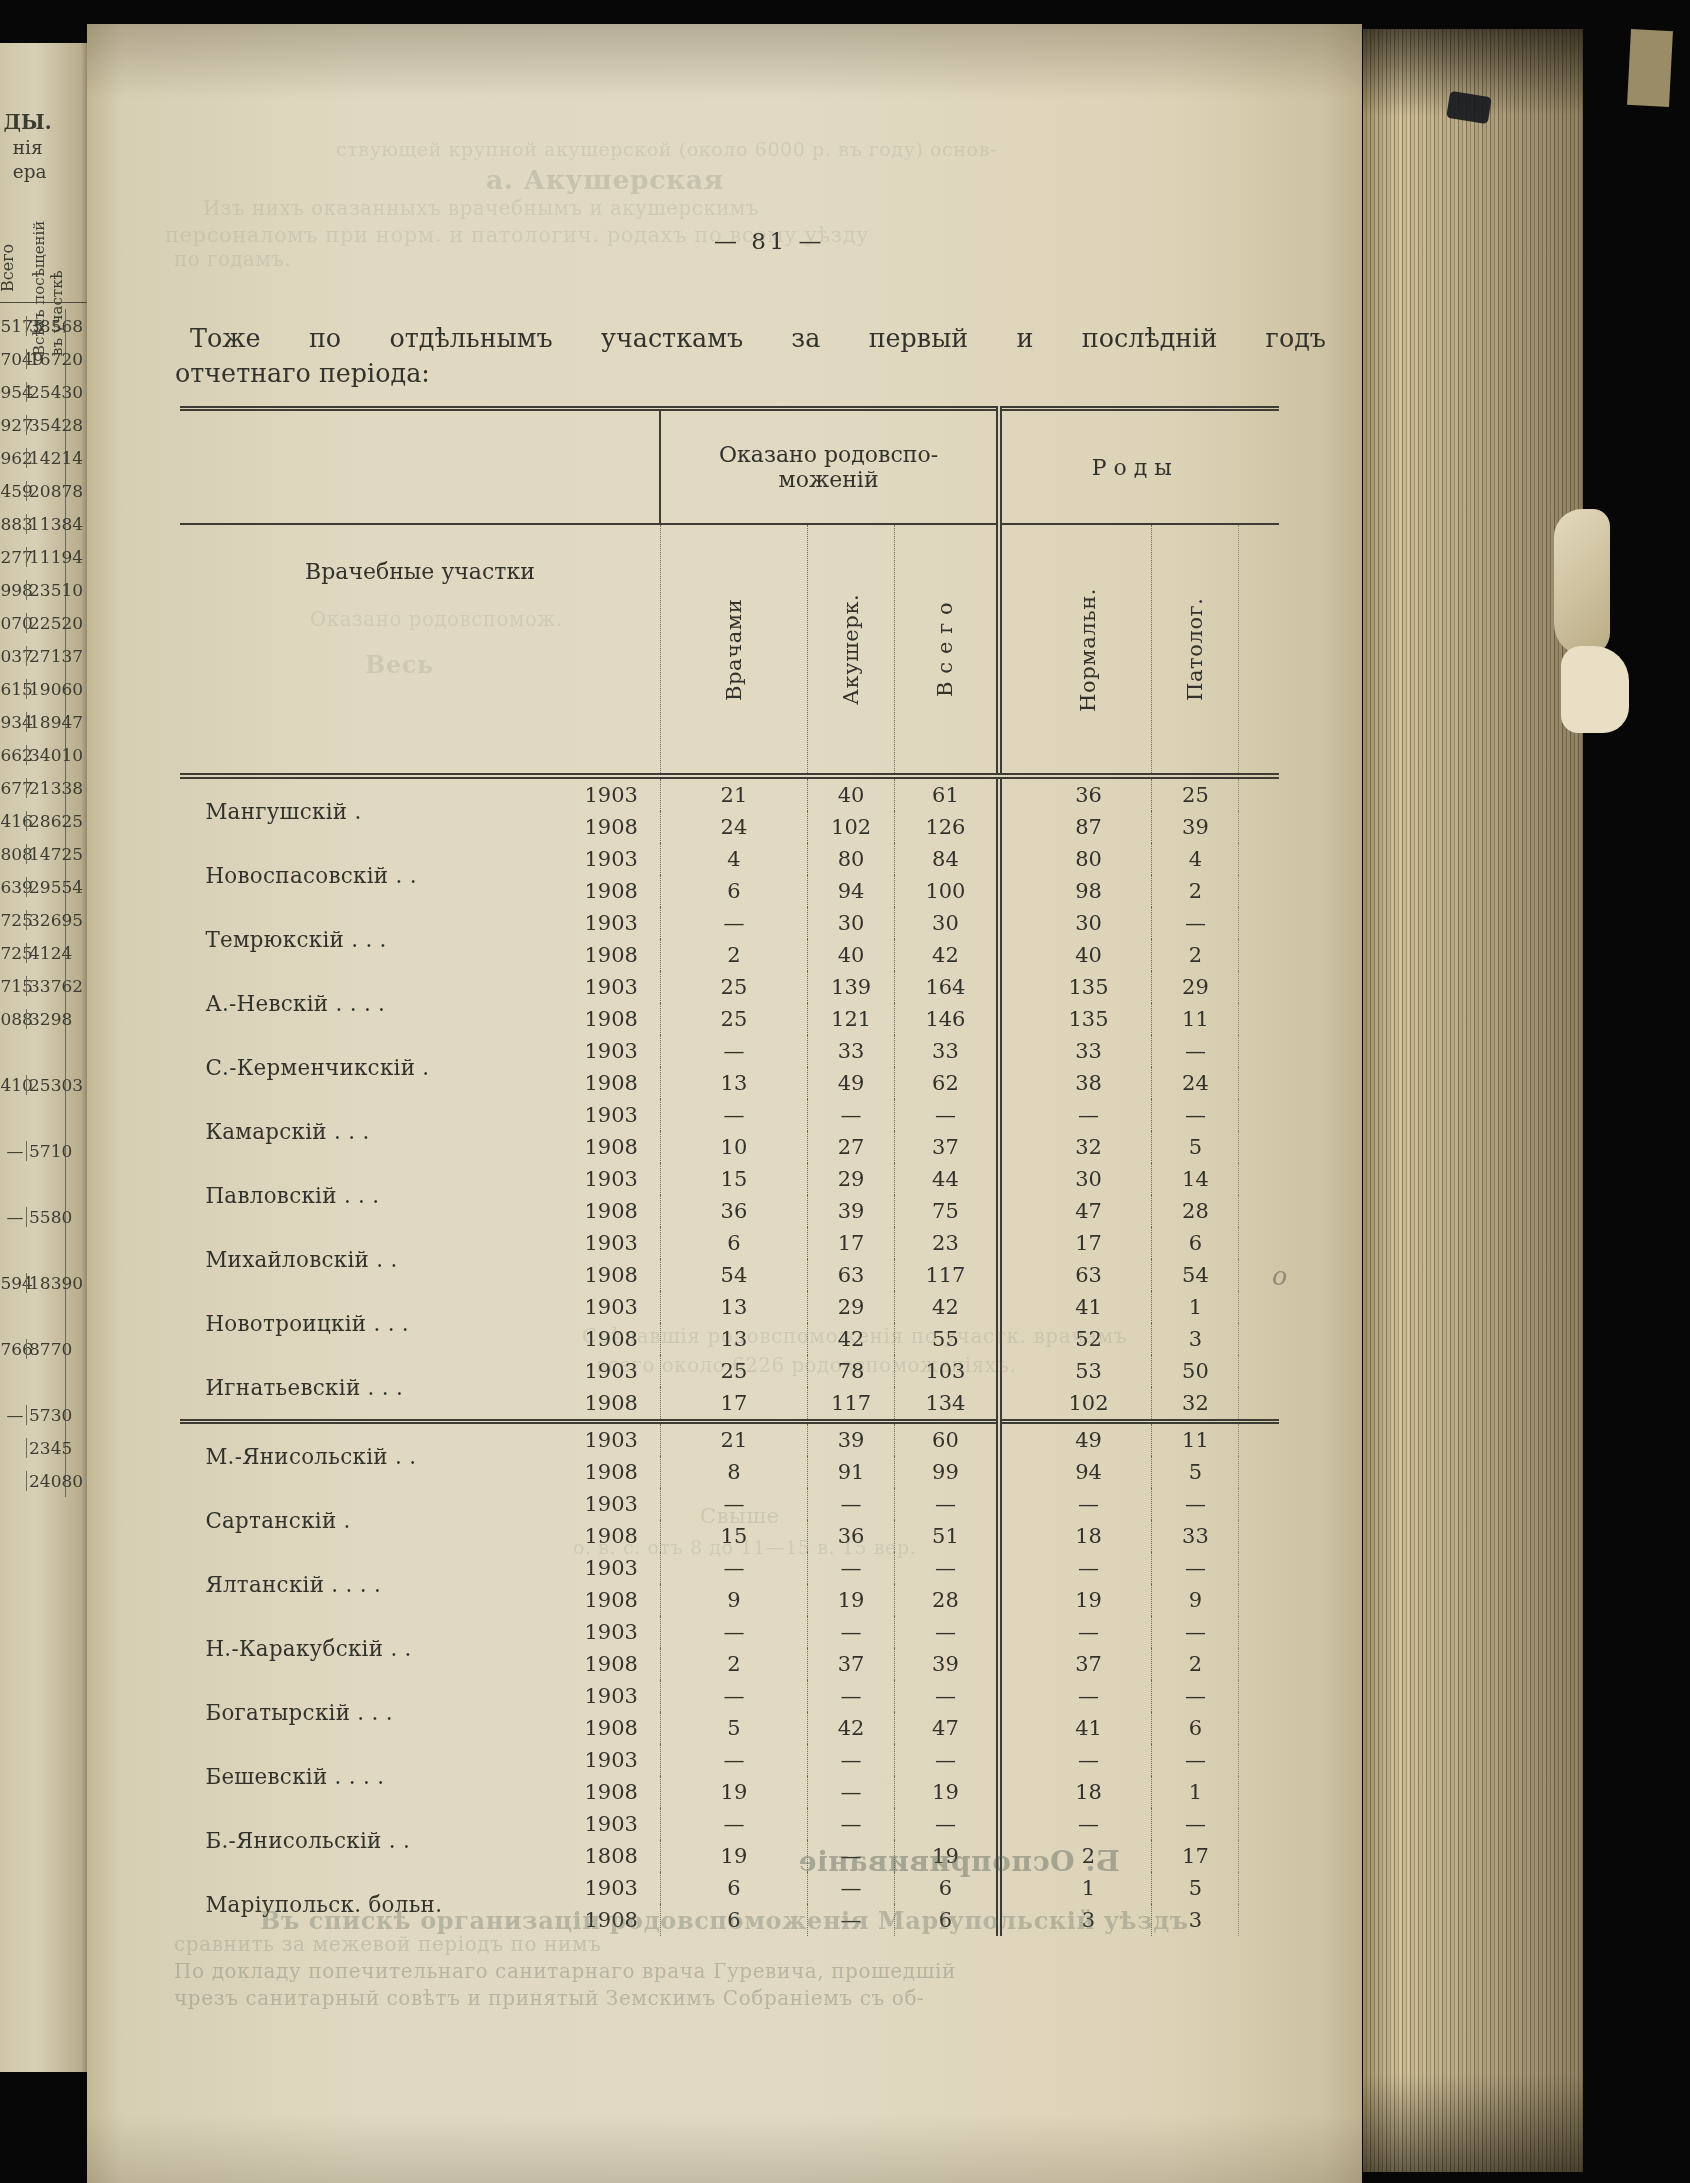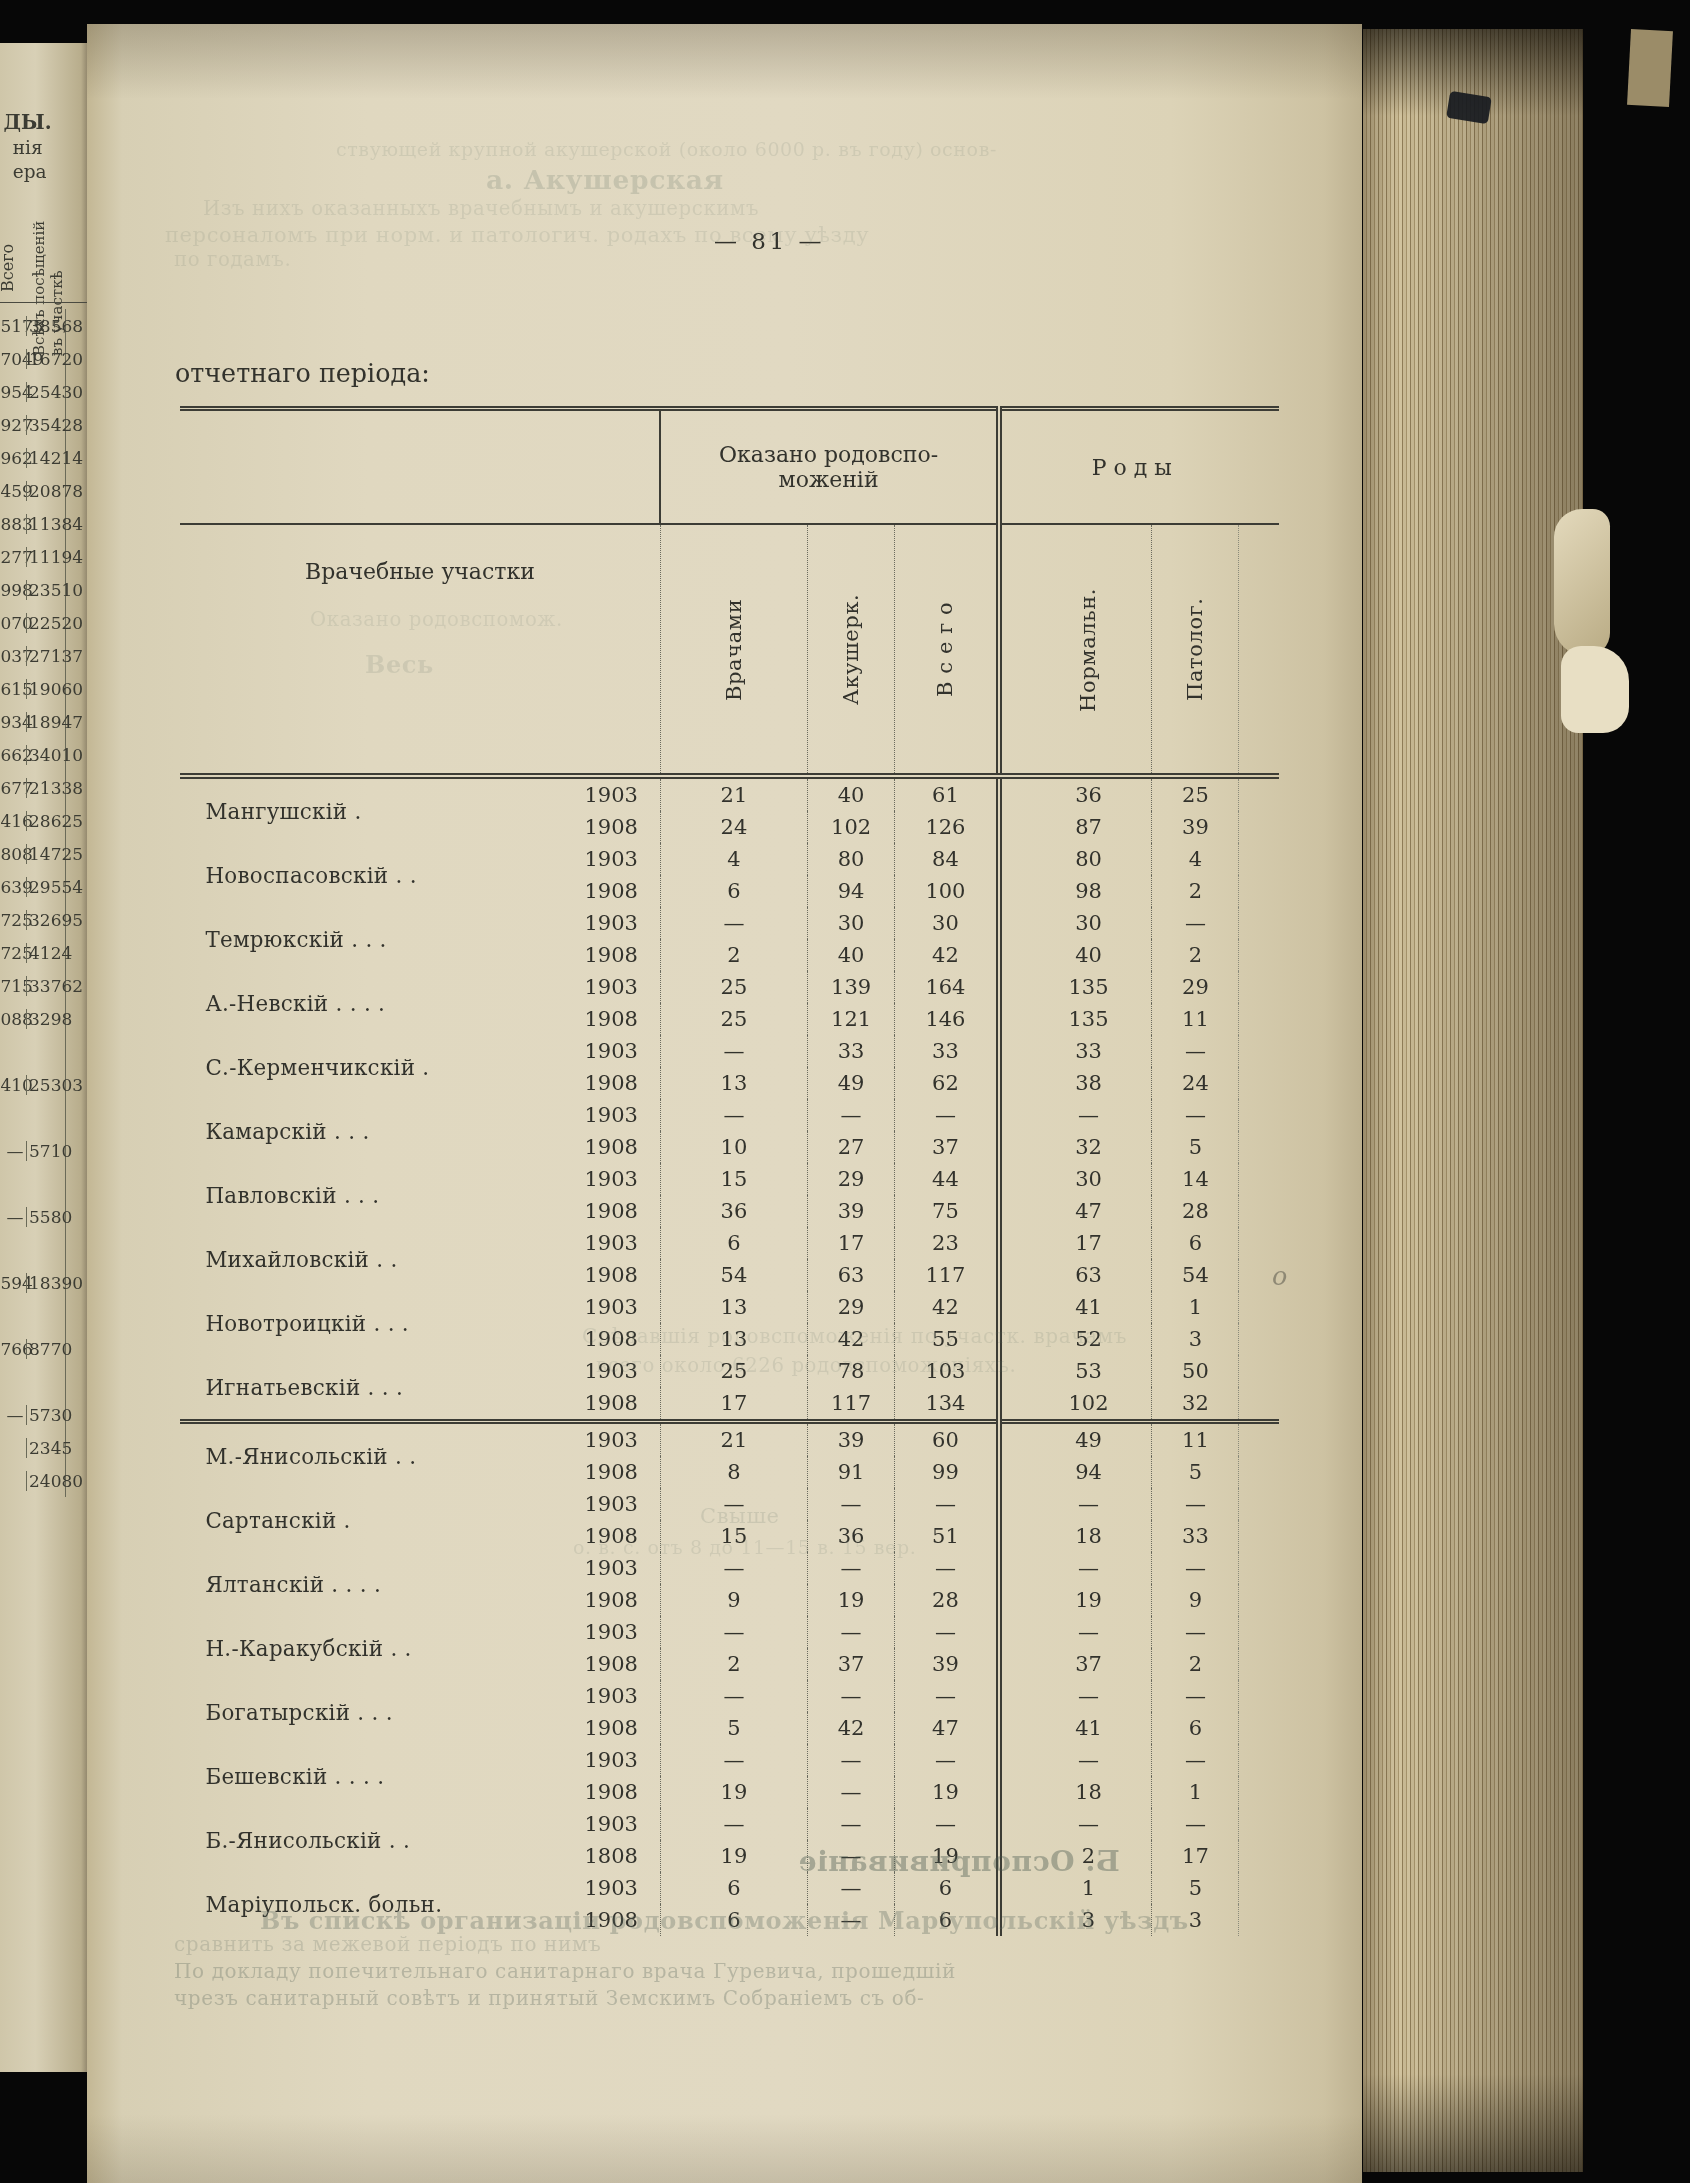--- a/index.html
+++ b/index.html
@@ -223,20 +223,21 @@
       </div>
       <div class="lp-row">
         <span class="lp-a"></span>
         <span class="lp-b">24080</span>
       </div>
     </div>
 </div>
 
 <div class="main-page">
   <div class="pg-num">— 81 —</div>
+  <div class="intro">Тоже по отдѣльнымъ участкамъ за первый и послѣдній годъ</div>
   <div class="intro2">отчетнаго періода:</div>
 
   <div class="table-wrap">
     <table>
       <colgroup>
         <col class="cn">
           <col class="cy">
           <col class="c1">
           <col class="c2">
         <col class="c3">

